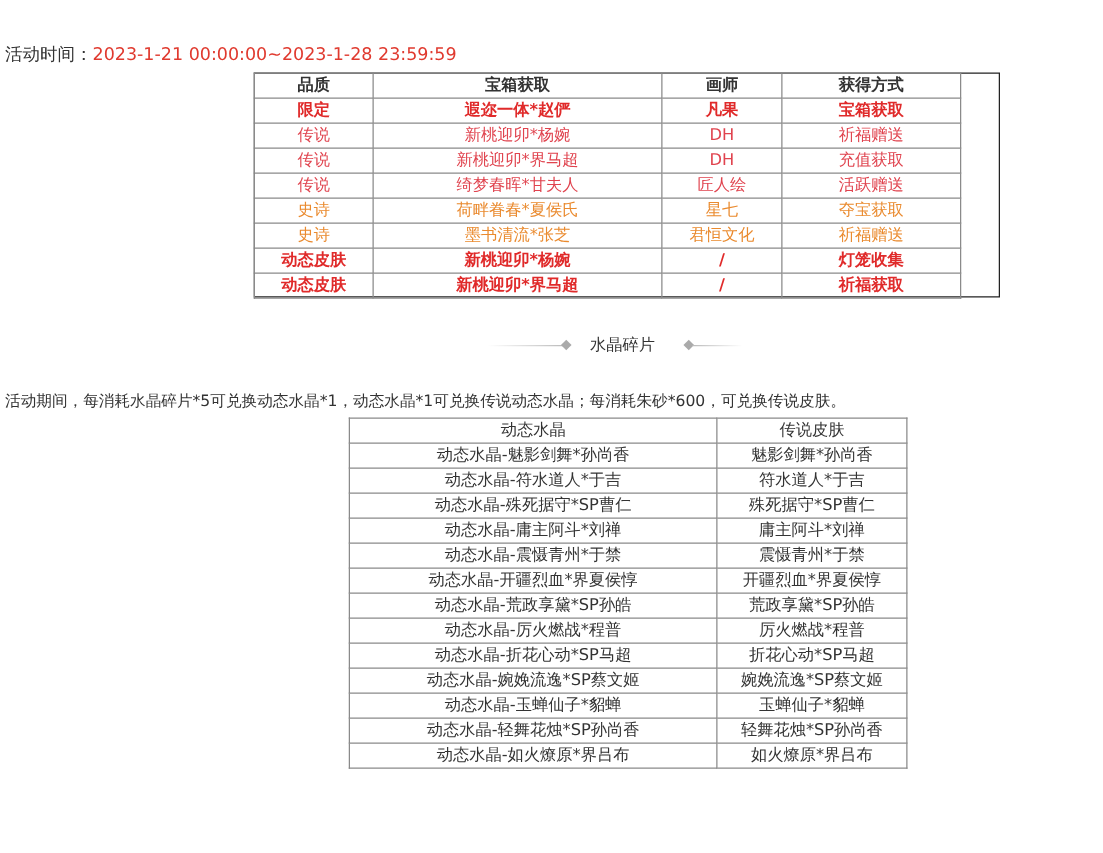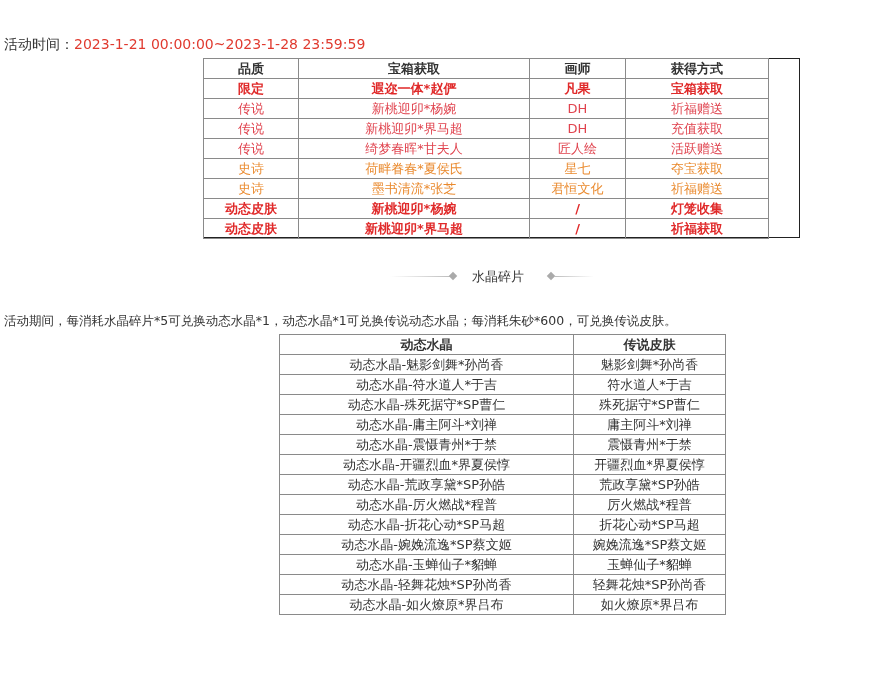--- a/index.html
+++ b/index.html
@@ -127,21 +127,21 @@
   }
   .crystal-table td, .crystal-table th {
     border: 1px solid #8a8a8a;
     text-align: center;
     height: 19px;
     padding: 0;
     line-height: 19px;
     white-space: nowrap;
     color: #333;
   }
-  .crystal-table th { font-weight: bold; }
+  .crystal-table th { font-weight: normal; }
   .cc-1 { width: 293px; }
   .cc-2 { width: 151px; }
 </style>
 </head>
 <body>
 
 <div class="page">
 
   <div class="time-line">
     <span>活动时间：</span><span class="time-value">2023-1-21 00:00:00~2023-1-28 23:59:59</span>

